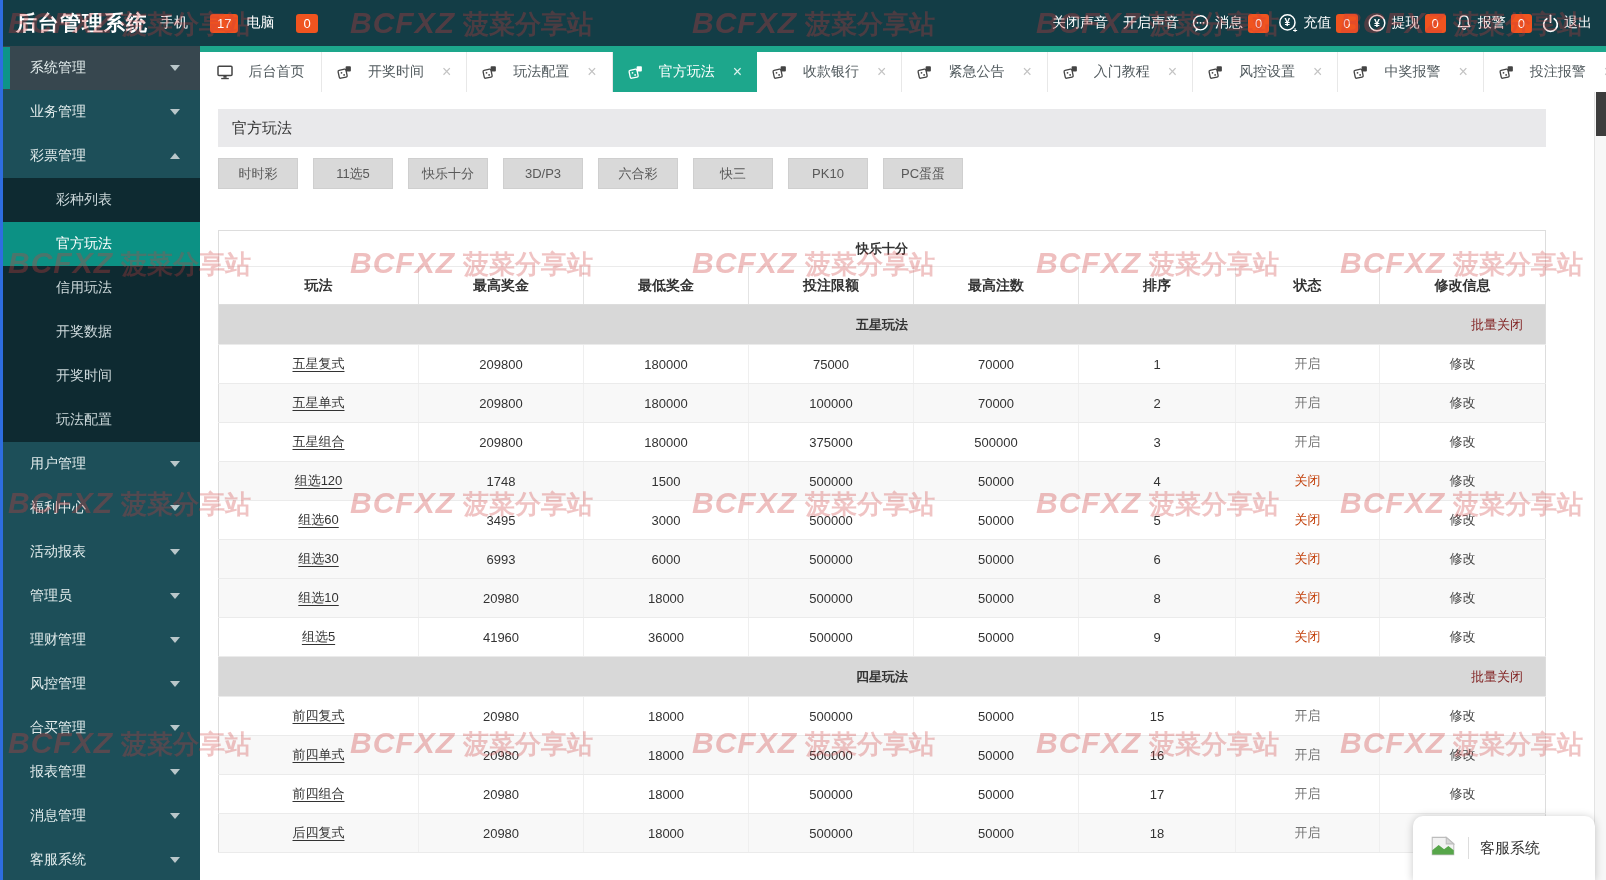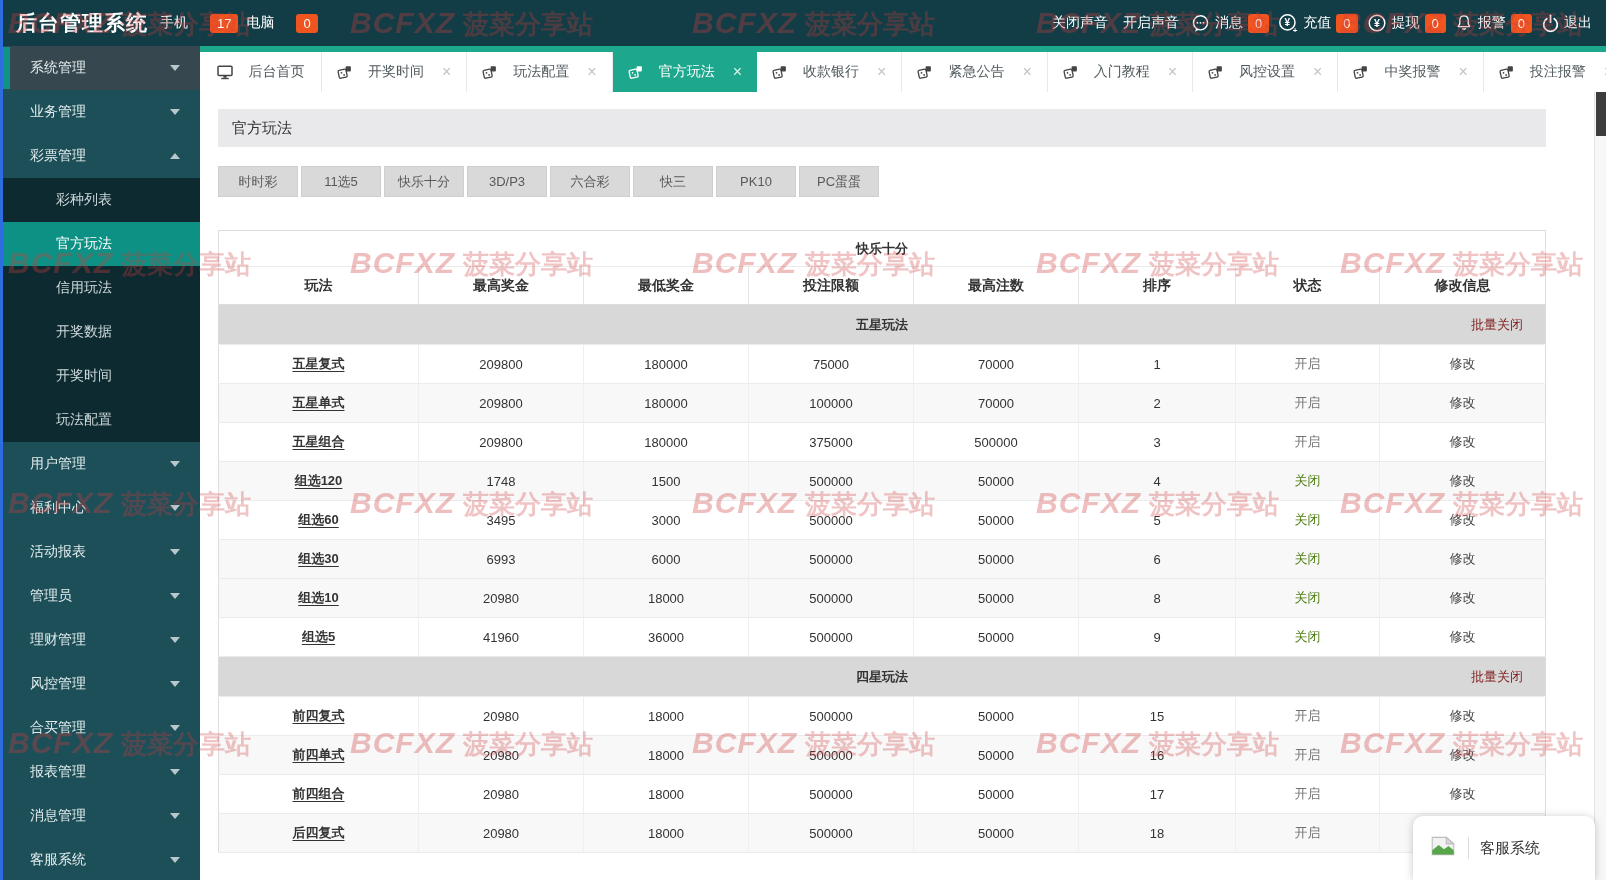--- a/index.html
+++ b/index.html
@@ -43,37 +43,37 @@
   .tab.active { background:#1da78c; color:#fff; border-right:none; }
   .tab.active .ticon { color:#fff; }
   .tab.active .close { color:rgba(255,255,255,.85); }
   .tab-more { position:absolute; right:2px; bottom:3px; width:62px; height:40px; background:#fff; border:none;
               border-radius:5px; display:flex; align-items:center; justify-content:center; cursor:pointer; z-index:7; }
 
   
   .main { position:absolute; left:200px; top:92px; width:1394px; height:788px; background:#fff; overflow:hidden; }
   .panel-head { position:absolute; left:18px; top:17px; width:1328px; height:38px; background:#e9e9eb;
                 display:flex; align-items:center; padding-left:14px; font-size:15px; color:#333; }
-  .btn-row { position:absolute; left:18px; top:74px; display:flex; gap:3px; }
+  .btn-row { position:absolute; left:18px; top:66px; display:flex; gap:15px; }
   .lot-btn { width:80px; height:31px; background:#d9d9d9; border:1px solid #cfcfcf; color:#595959; font-size:13px;
              display:flex; align-items:center; justify-content:center; cursor:pointer; }
 
   .table-wrap { position:absolute; left:18px; top:138px; width:1328px; }
   table.play { width:1327px; border-collapse:collapse; table-layout:fixed; border:1px solid #ddd; }
   table.play td { text-align:center; font-size:13px; color:#333; border-bottom:1px solid #ebebeb; border-right:1px solid #efefef; }
   table.play td:last-child { border-right:none; }
   td.tbl-title { height:36px; font-size:14px; font-weight:bold; border-bottom:1px solid #ddd; }
   tr.hdr td { height:38px; font-size:14px; font-weight:bold; border-bottom:1px solid #ddd; border-right:1px solid #e4e4e4; }
   td.section { height:40px; background:#d8d8d8; position:relative; font-size:17px; font-weight:bold; color:#222; }
   td.section .batch { position:absolute; right:22px; top:50%; transform:translateY(-50%); font-size:13px; font-weight:normal; color:#7f1d1d; cursor:pointer; }
   tr.data td { height:39px; }
   tr.data.alt td { background:#f8f8f8; }
-  .play-name { text-decoration:underline; text-underline-offset:3px; cursor:pointer;font-weight:bold; }
+  .play-name { text-decoration:underline; text-underline-offset:3px; cursor:pointer; }
   .st-open { color:#737373; cursor:pointer; }
-  .st-closed { color:#4d7c0f; cursor:pointer; }
+  .st-closed { color:#c2410c; cursor:pointer; }
   .edit-link { color:#444; cursor:pointer; }
 
   
   .scrollbar { position:absolute; right:0; top:92px; width:12px; bottom:0; background:#f7f7f7; border-left:1px solid #e3e3e3; z-index:9; }
   .scroll-thumb { position:absolute; left:1px; top:0; width:10px; height:44px; background:#3d3d3d; }
 
   
   .cs-widget { position:absolute; right:11px; bottom:0; width:182px; height:64px; background:#fff;
                border-radius:10px 10px 0 0; box-shadow:0 1px 9px rgba(0,0,0,.22); display:flex; align-items:center;
                gap:11px; padding-left:16px; z-index:70; cursor:pointer; }

